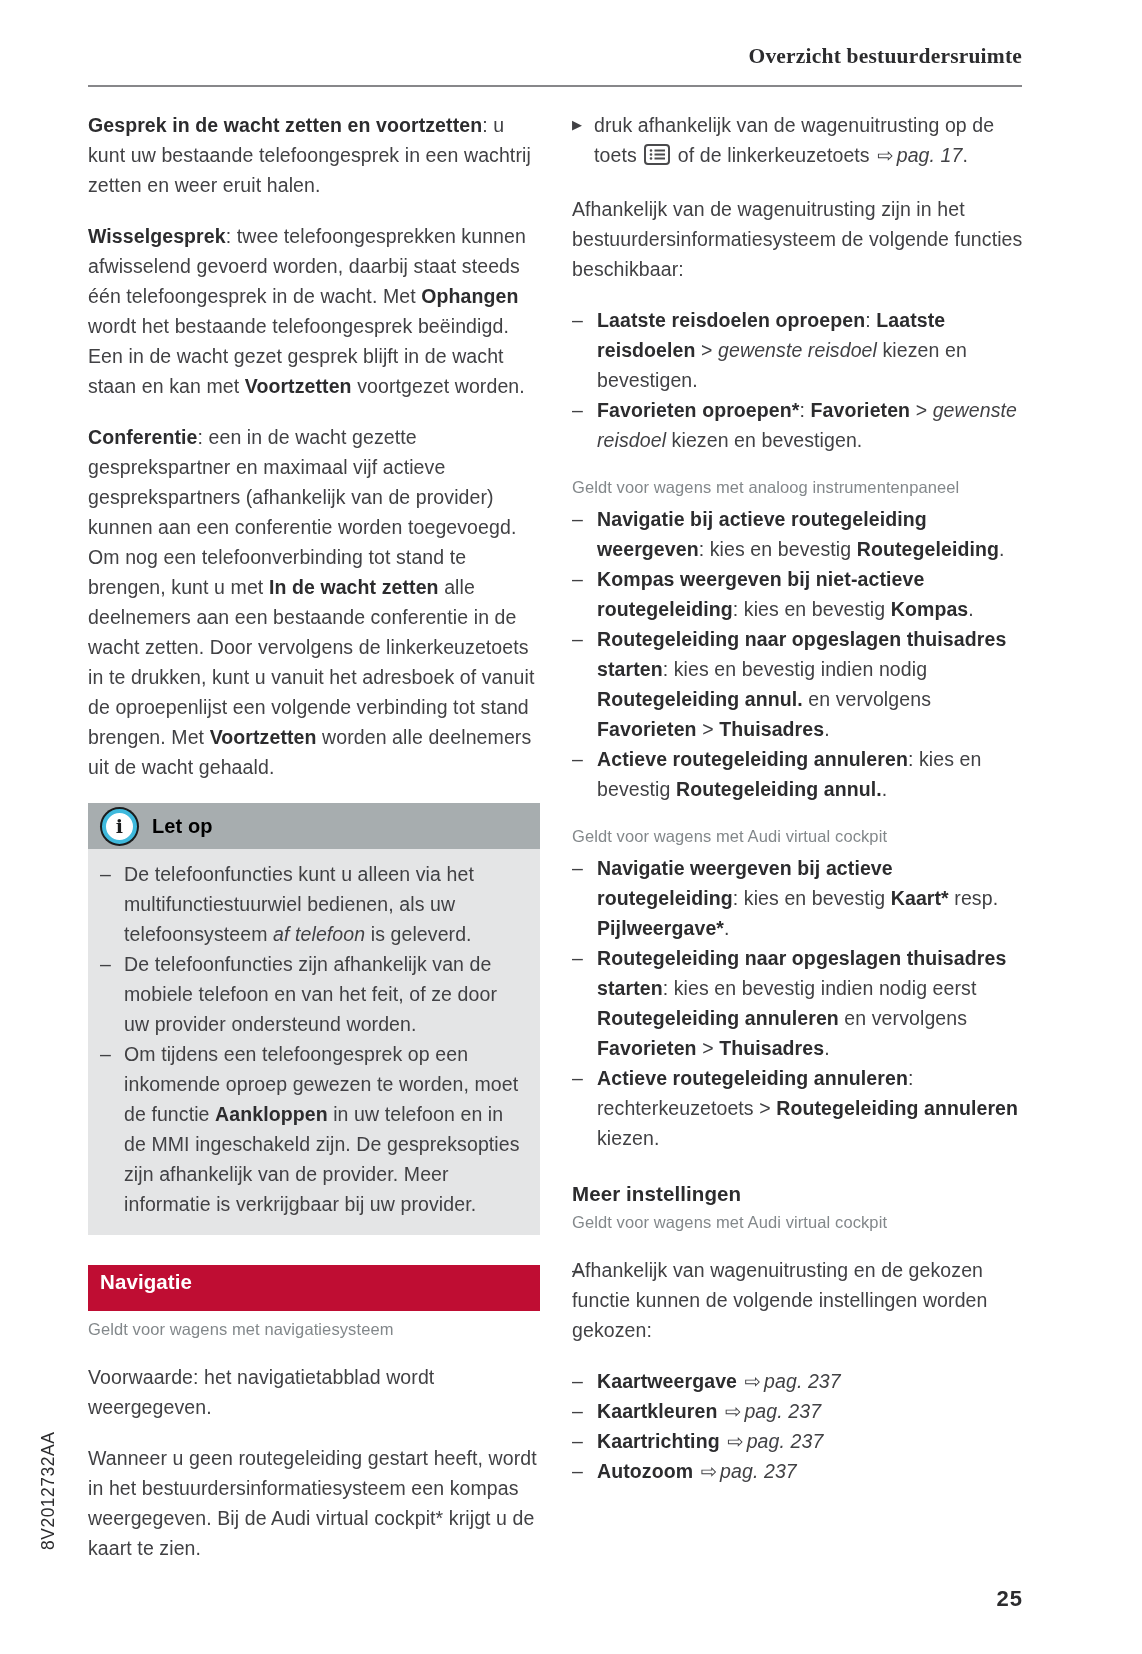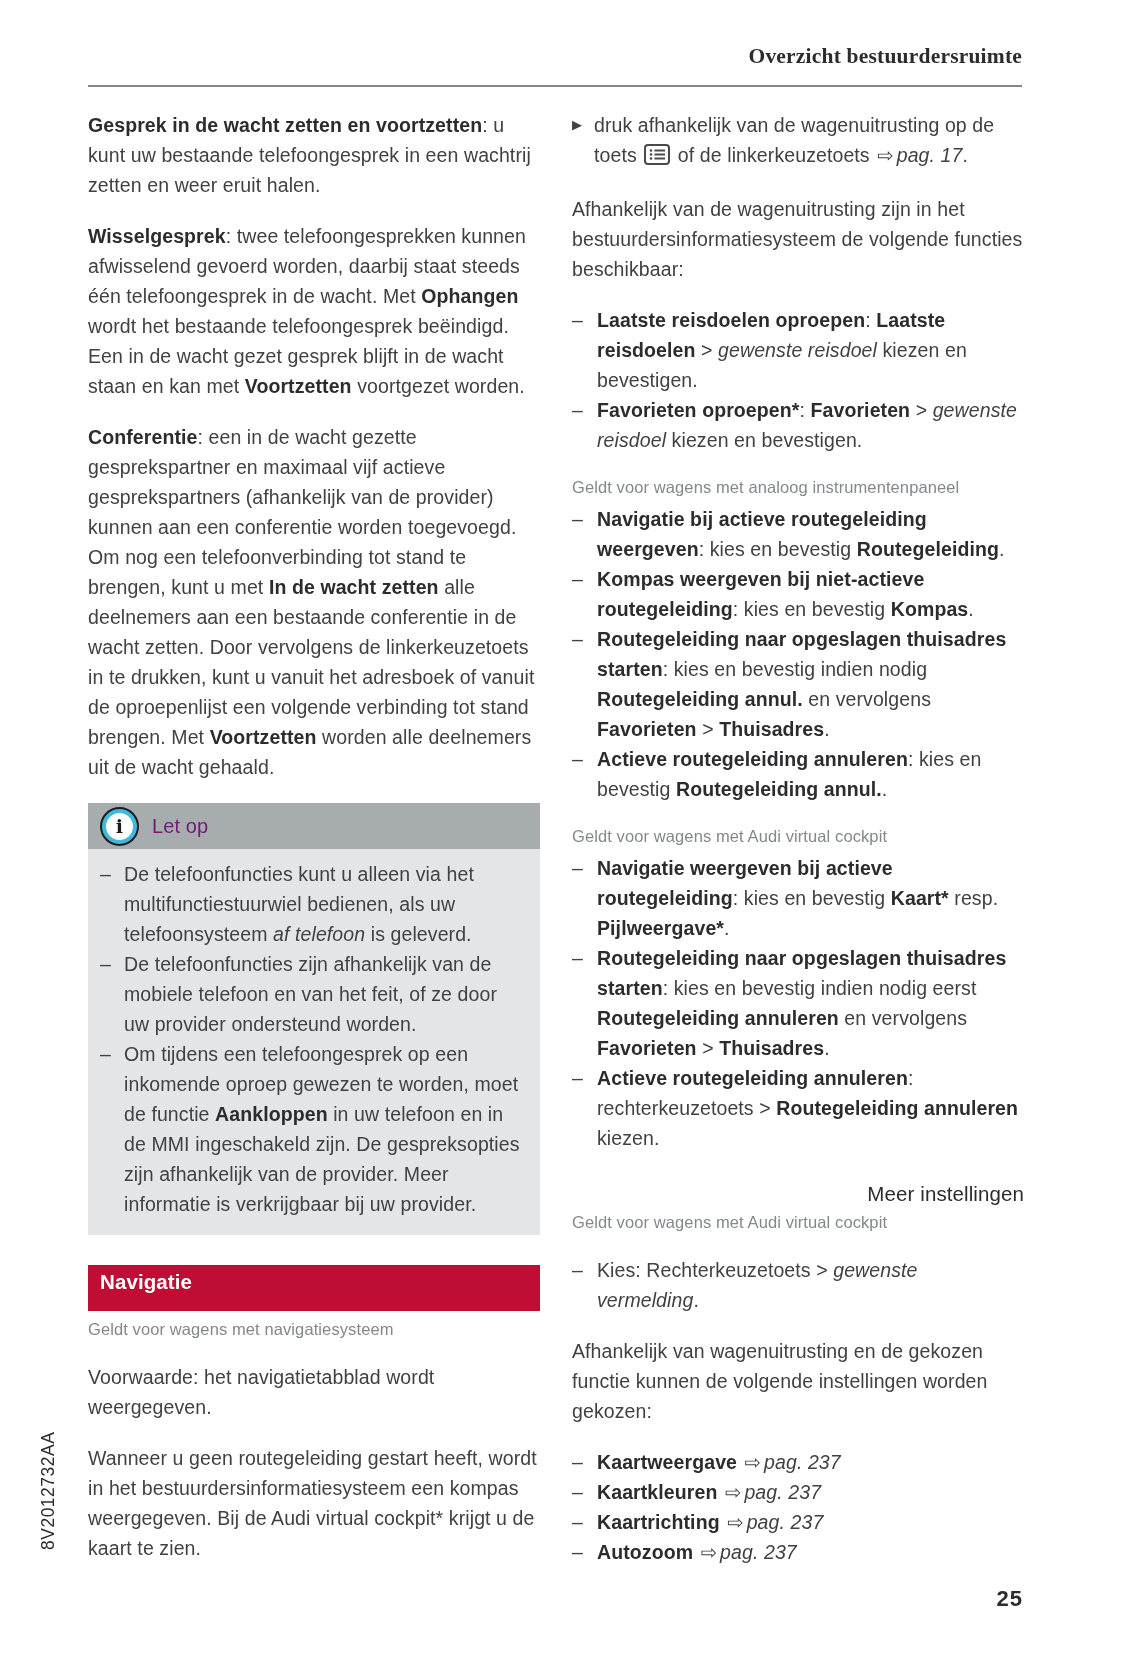--- a/index.html
+++ b/index.html
@@ -23,27 +23,27 @@
   .applies.spaced{margin-bottom:21px;}
   .dash-list{margin:0 0 21px 0;}
   .dash-item{position:relative;padding-left:25px;}
   .dash-item .dash{position:absolute;left:0;top:0;}
   .arrow-item{position:relative;padding-left:22px;margin:0 0 21px 0;}
   .arrow-item .tri{position:absolute;left:0;top:0;font-size:13px;}
   .section-band{
     background:var(--accent-red,#bf0d33);color:#ffffff;font-weight:bold;font-size:20.5px;
     padding:4px 12px 16px 12px;margin:6px 0 7px 0;line-height:26px;
   }
-  .subheading{font-size:20.5px;font-weight:normal;color:var(--text-bold,#2c2c2e);margin:27px 0 3px 0;line-height:28px;text-align:right;}
+  .subheading{font-size:20.5px;font-weight:bold;color:var(--text-bold,#2c2c2e);margin:27px 0 3px 0;line-height:28px;}
   .note-box{background:var(--note-body-gray,#e4e5e6);margin:14px 0 30px 0;}
   .note-header{
     background:var(--note-header-gray,#a7adaf);height:46px;display:flex;align-items:center;
     gap:15px;padding:0 14px;
   }
-  .note-title{font-weight:normal;font-size:20px;color:#701a75;}
+  .note-title{font-weight:bold;font-size:20px;color:#000000;}
   .info-icon{
     flex:0 0 auto;width:27px;height:27px;border-radius:50%;background:#ffffff;
     border:4px solid var(--info-icon-ring,#3fb9dc);box-shadow:0 0 0 2px #1a1c1d;
     display:flex;align-items:center;justify-content:center;
     font-family:"DejaVu Serif",serif;font-weight:bold;font-size:19px;color:#1a1c1d;line-height:1;
   }
   .note-body{padding:10px 14px 16px 12px;}
   .note-body .dash-item{padding-left:24px;}
   .ref-arrow{display:inline-block;margin:0 3px 0 2px;font-style:normal;}
   .key-icon{display:inline-block;vertical-align:-3px;margin:0 2px;}
@@ -106,21 +106,21 @@
       </div>
       <div class="applies">Geldt voor wagens met Audi virtual cockpit</div>
       <div class="dash-list">
         <div class="dash-item"><span class="dash">–</span><span class="flow"><span class="b ">Navigatie weergeven bij actieve routegeleiding</span><span>: kies en bevestig </span><span class="b ">Kaart*</span><span> resp. </span><span class="b ">Pijlweergave*</span><span>.</span></span></div>
         <div class="dash-item"><span class="dash">–</span><span class="flow"><span class="b ">Routegeleiding naar opgeslagen thuisadres starten</span><span>: kies en bevestig indien nodig eerst </span><span class="b ">Routegeleiding annuleren</span><span> en vervolgens </span><span class="b ">Favorieten</span><span> &gt; </span><span class="b ">Thuisadres</span><span>.</span></span></div>
         <div class="dash-item"><span class="dash">–</span><span class="flow"><span class="b ">Actieve routegeleiding annuleren</span><span>: rechterkeuzetoets &gt; </span><span class="b ">Routegeleiding annuleren</span><span> kiezen.</span></span></div>
       </div>
       <h3 class="subheading">Meer instellingen</h3>
       <div class="applies spaced">Geldt voor wagens met Audi virtual cockpit</div>
       <div class="dash-list">
-        <div class="dash-item"><span class="dash">–</span><span class="flow"><span>Kies: Rechterkeuzetoets &gt; </span><span class="i">gewenste vermelding</span><span>.</span></span></div>
+        <div class="dash-item"><span class="dash">–</span></div>
       </div>
       <p class="para"><span>Afhankelijk van wagenuitrusting en de gekozen functie kunnen de volgende instellingen worden gekozen:</span></p>
       <div class="dash-list">
         <div class="dash-item"><span class="dash">–</span><span class="flow"><span class="b ">Kaartweergave</span><span> </span><span class="ref-arrow">⇨</span><span class="i">pag. 237</span></span></div>
         <div class="dash-item"><span class="dash">–</span><span class="flow"><span class="b ">Kaartkleuren</span><span> </span><span class="ref-arrow">⇨</span><span class="i">pag. 237</span></span></div>
         <div class="dash-item"><span class="dash">–</span><span class="flow"><span class="b ">Kaartrichting</span><span> </span><span class="ref-arrow">⇨</span><span class="i">pag. 237</span></span></div>
         <div class="dash-item"><span class="dash">–</span><span class="flow"><span class="b ">Autozoom</span><span> </span><span class="ref-arrow">⇨</span><span class="i">pag. 237</span></span></div>
       </div>
     </div>
   <div class="spine-code">8V2012732AA</div>

